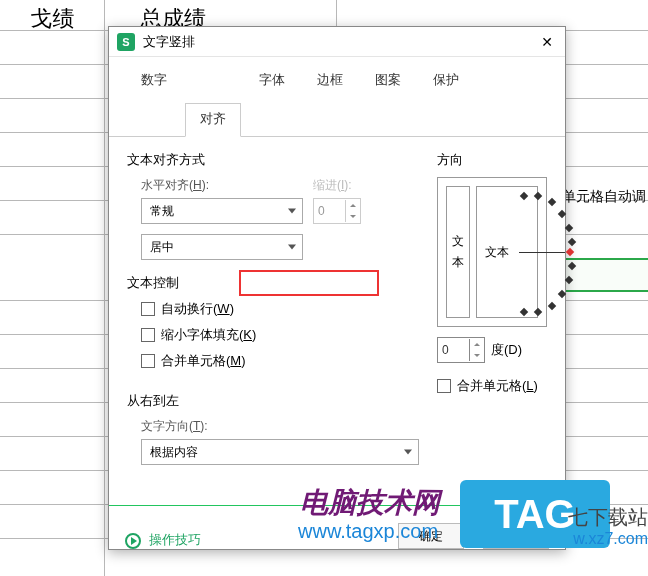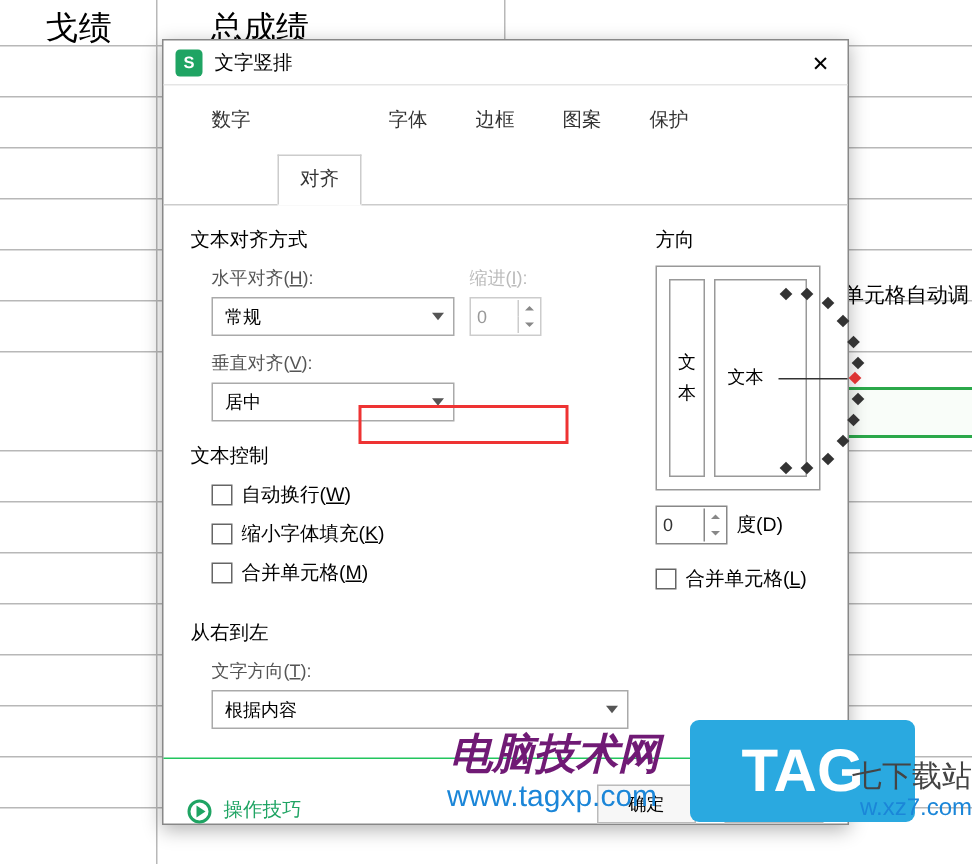--- a/index.html
+++ b/index.html
@@ -147,21 +147,20 @@
             <span>0</span>
             <div class="sp-btns">
                 <div class="up"></div>
                 <div class="dn"></div>
               </div>
           </div>
         </div>
       </div>
 
       <div style="margin-left:14px">
-        <div class="field-label"><span>垂直对齐</span>(<span class="ul">V</span>):</div>
         <div class="select">
           <span>居中</span>
             <span class="caret"></span>
         </div>
       </div>
 
       <div class="group-spacer"></div>
       <div class="section-label">文本控制</div>
 
       <div class="checkbox-row">

